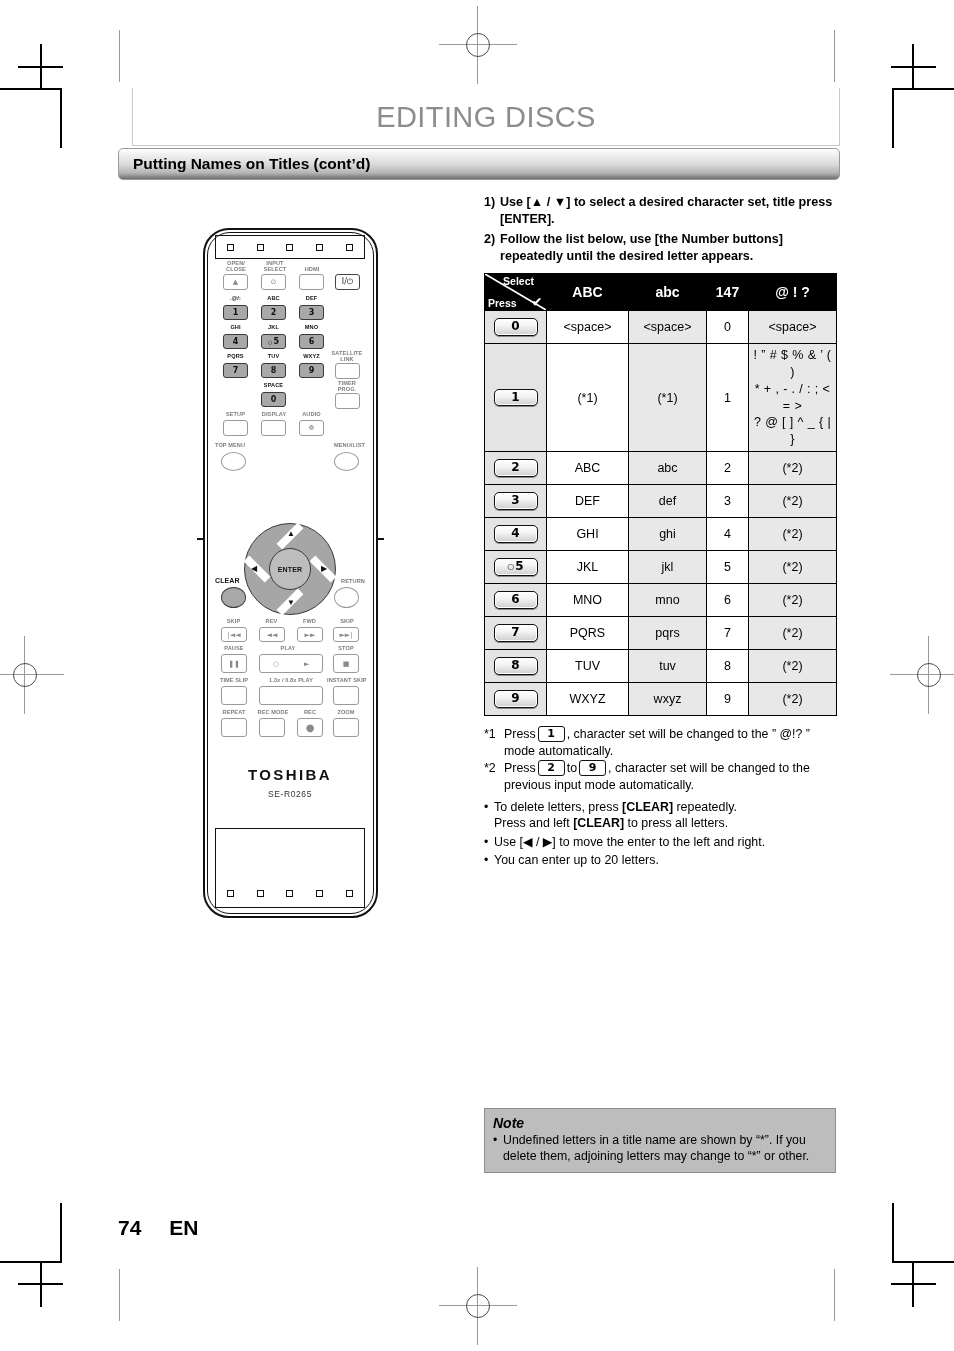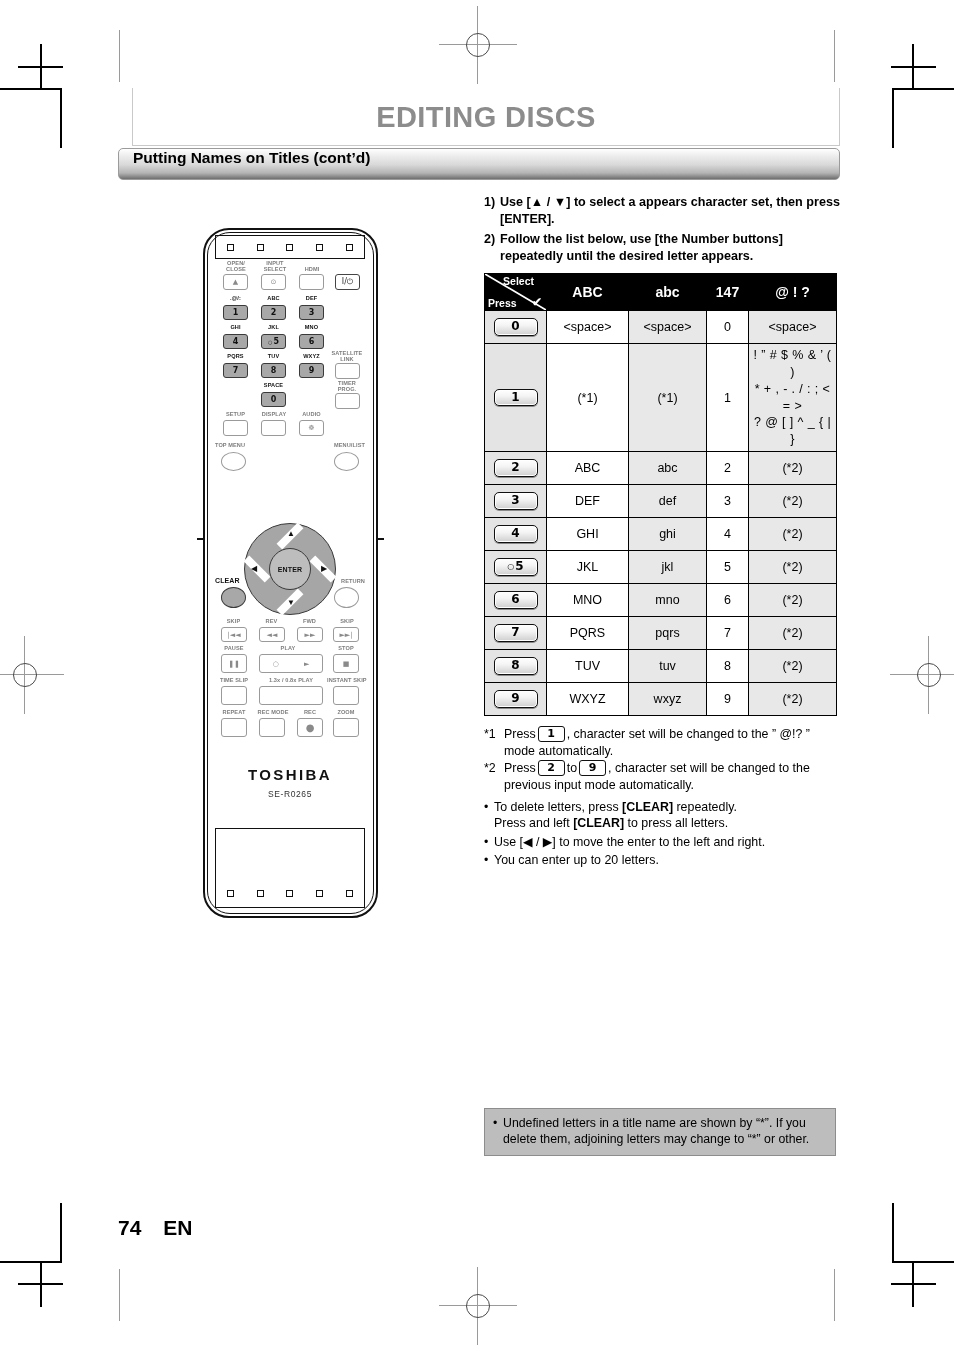--- a/index.html
+++ b/index.html
@@ -18,28 +18,28 @@
   
   .page{position:absolute;left:118px;top:88px;width:722px;height:1160px;}
 
   .title-band{
     position:absolute;left:14px;top:0;width:708px;height:58px;
     border:1px solid #c9c9c9;border-top:none;box-sizing:border-box;
   }
   .chapter-title{
     position:absolute;left:14px;top:6px;width:708px;height:46px;
     display:flex;align-items:center;justify-content:center;
-    font-size:29px;font-weight:bold;color:#8c8c8c;letter-spacing:.4px;
+    font-size:29px;font-weight:normal;color:#8c8c8c;letter-spacing:.4px;
   }
   .section-bar{
     position:absolute;left:0;top:60px;width:722px;height:32px;
     border-radius:5px;
     background:linear-gradient(to bottom,#ffffff 0%,#f2f2f2 16%,#d9d9d9 52%,#b4b4b4 80%,#6f6f6f 100%);
     border:1px solid #9b9b9b;box-sizing:border-box;
-    display:flex;align-items:flex-start;
+    display:flex;align-items:center;
   }
   .section-bar span{font-size:15.5px;font-weight:bold;padding-left:14px;color:#000;}
 
   
   .rightcol{position:absolute;left:366px;top:100px;width:356px;}
   .guide-head{
     background:#c9c9c9;font-size:13.5px;font-weight:bold;
     padding:4px 8px;box-sizing:border-box;
   }
   .steps{margin-top:6px;font-size:12.6px;font-weight:bold;line-height:1.33;}
@@ -115,21 +115,21 @@
     padding:6px 8px 8px 8px;
   }
   .notebox .nt{font-size:14px;font-weight:bold;font-style:italic;margin-bottom:1px;}
   .notebox .nb{display:flex;font-size:12.3px;line-height:1.32;}
   .notebox .nb .dot{flex:0 0 10px;}
 
   
   .pagefoot{
     position:absolute;left:0;top:1128px;font-size:21px;font-weight:bold;
   }
-  .pagefoot .pn{margin-right:22px;}
+  .pagefoot .pn{margin-right:28px;}
 
   
   .remote{position:absolute;left:203px;top:228px;width:175px;height:690px;}
   .rshell{
     position:absolute;left:0;top:0;width:175px;height:690px;
     border:2.2px solid #111;border-radius:26px;box-sizing:border-box;background:#fff;
   }
   .rshell2{
     position:absolute;left:4px;top:4px;width:167px;height:682px;
     border:1px solid #111;border-radius:23px;box-sizing:border-box;
@@ -435,21 +435,21 @@
         <div class="sq"></div>
       </div>
     </div>
   </div>
 
   <div class="rightcol">
 
     <div class="steps">
       <div class="step">
         <div class="num">1)</div>
-        <div class="txt">Use [▲ / ▼] to select a appears character set, then press [ENTER].</div>
+        <div class="txt">Use [▲ / ▼] to select a desired character set, title press [ENTER].</div>
       </div>
       <div class="step">
         <div class="num">2)</div>
         <div class="txt">Follow the list below, use [the Number buttons] repeatedly until the desired letter appears.</div>
       </div>
     </div>
 
     <table class="charset">
       <colgroup>
         <col class="c-key">
@@ -578,20 +578,21 @@
         <div class="body">Use [◀ / ▶] to move the enter to the left and right.</div>
       </div>
       <div class="bl">
         <div class="dot">•</div>
         <div class="body">You can enter up to 20 letters.</div>
       </div>
     </div>
   </div>
 
   <div class="notebox">
+    <div class="nt">Note</div>
     <div class="nb">
       <div class="dot">•</div>
       <div>Undefined letters in a title name are shown by “*”. If you delete them, adjoining letters may change to “*” or other.</div>
     </div>
   </div>
 
   <div class="pagefoot">
     <span class="pn">74</span><span>EN</span>
   </div>
 

